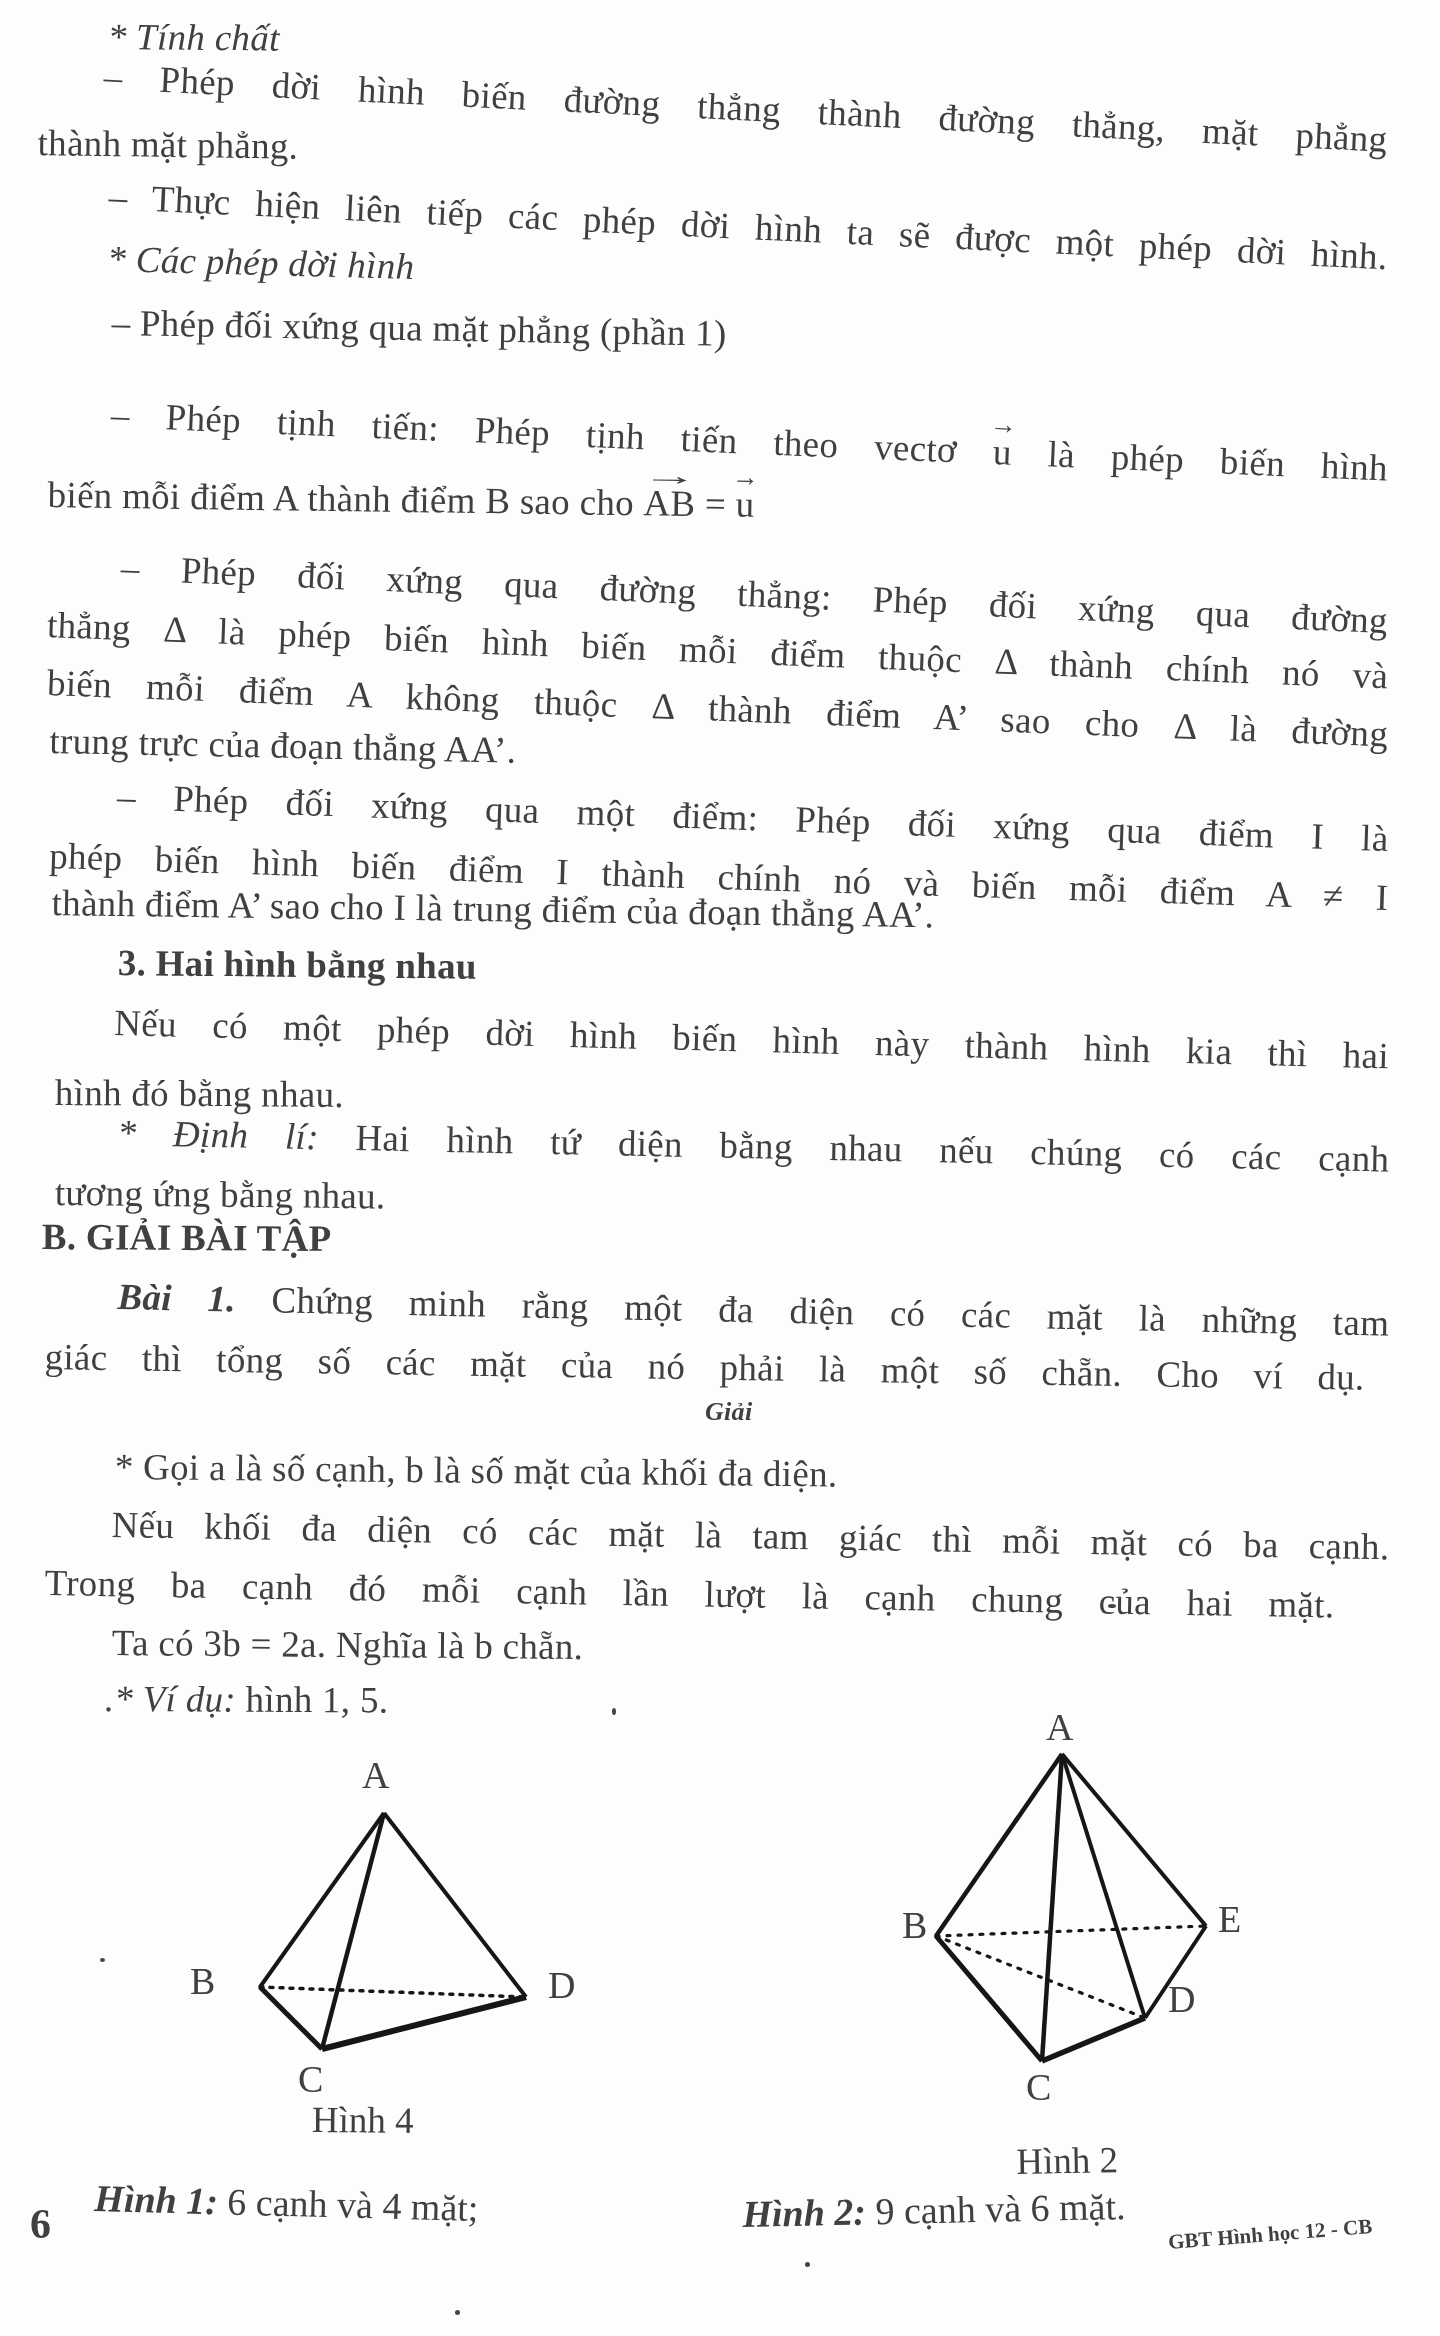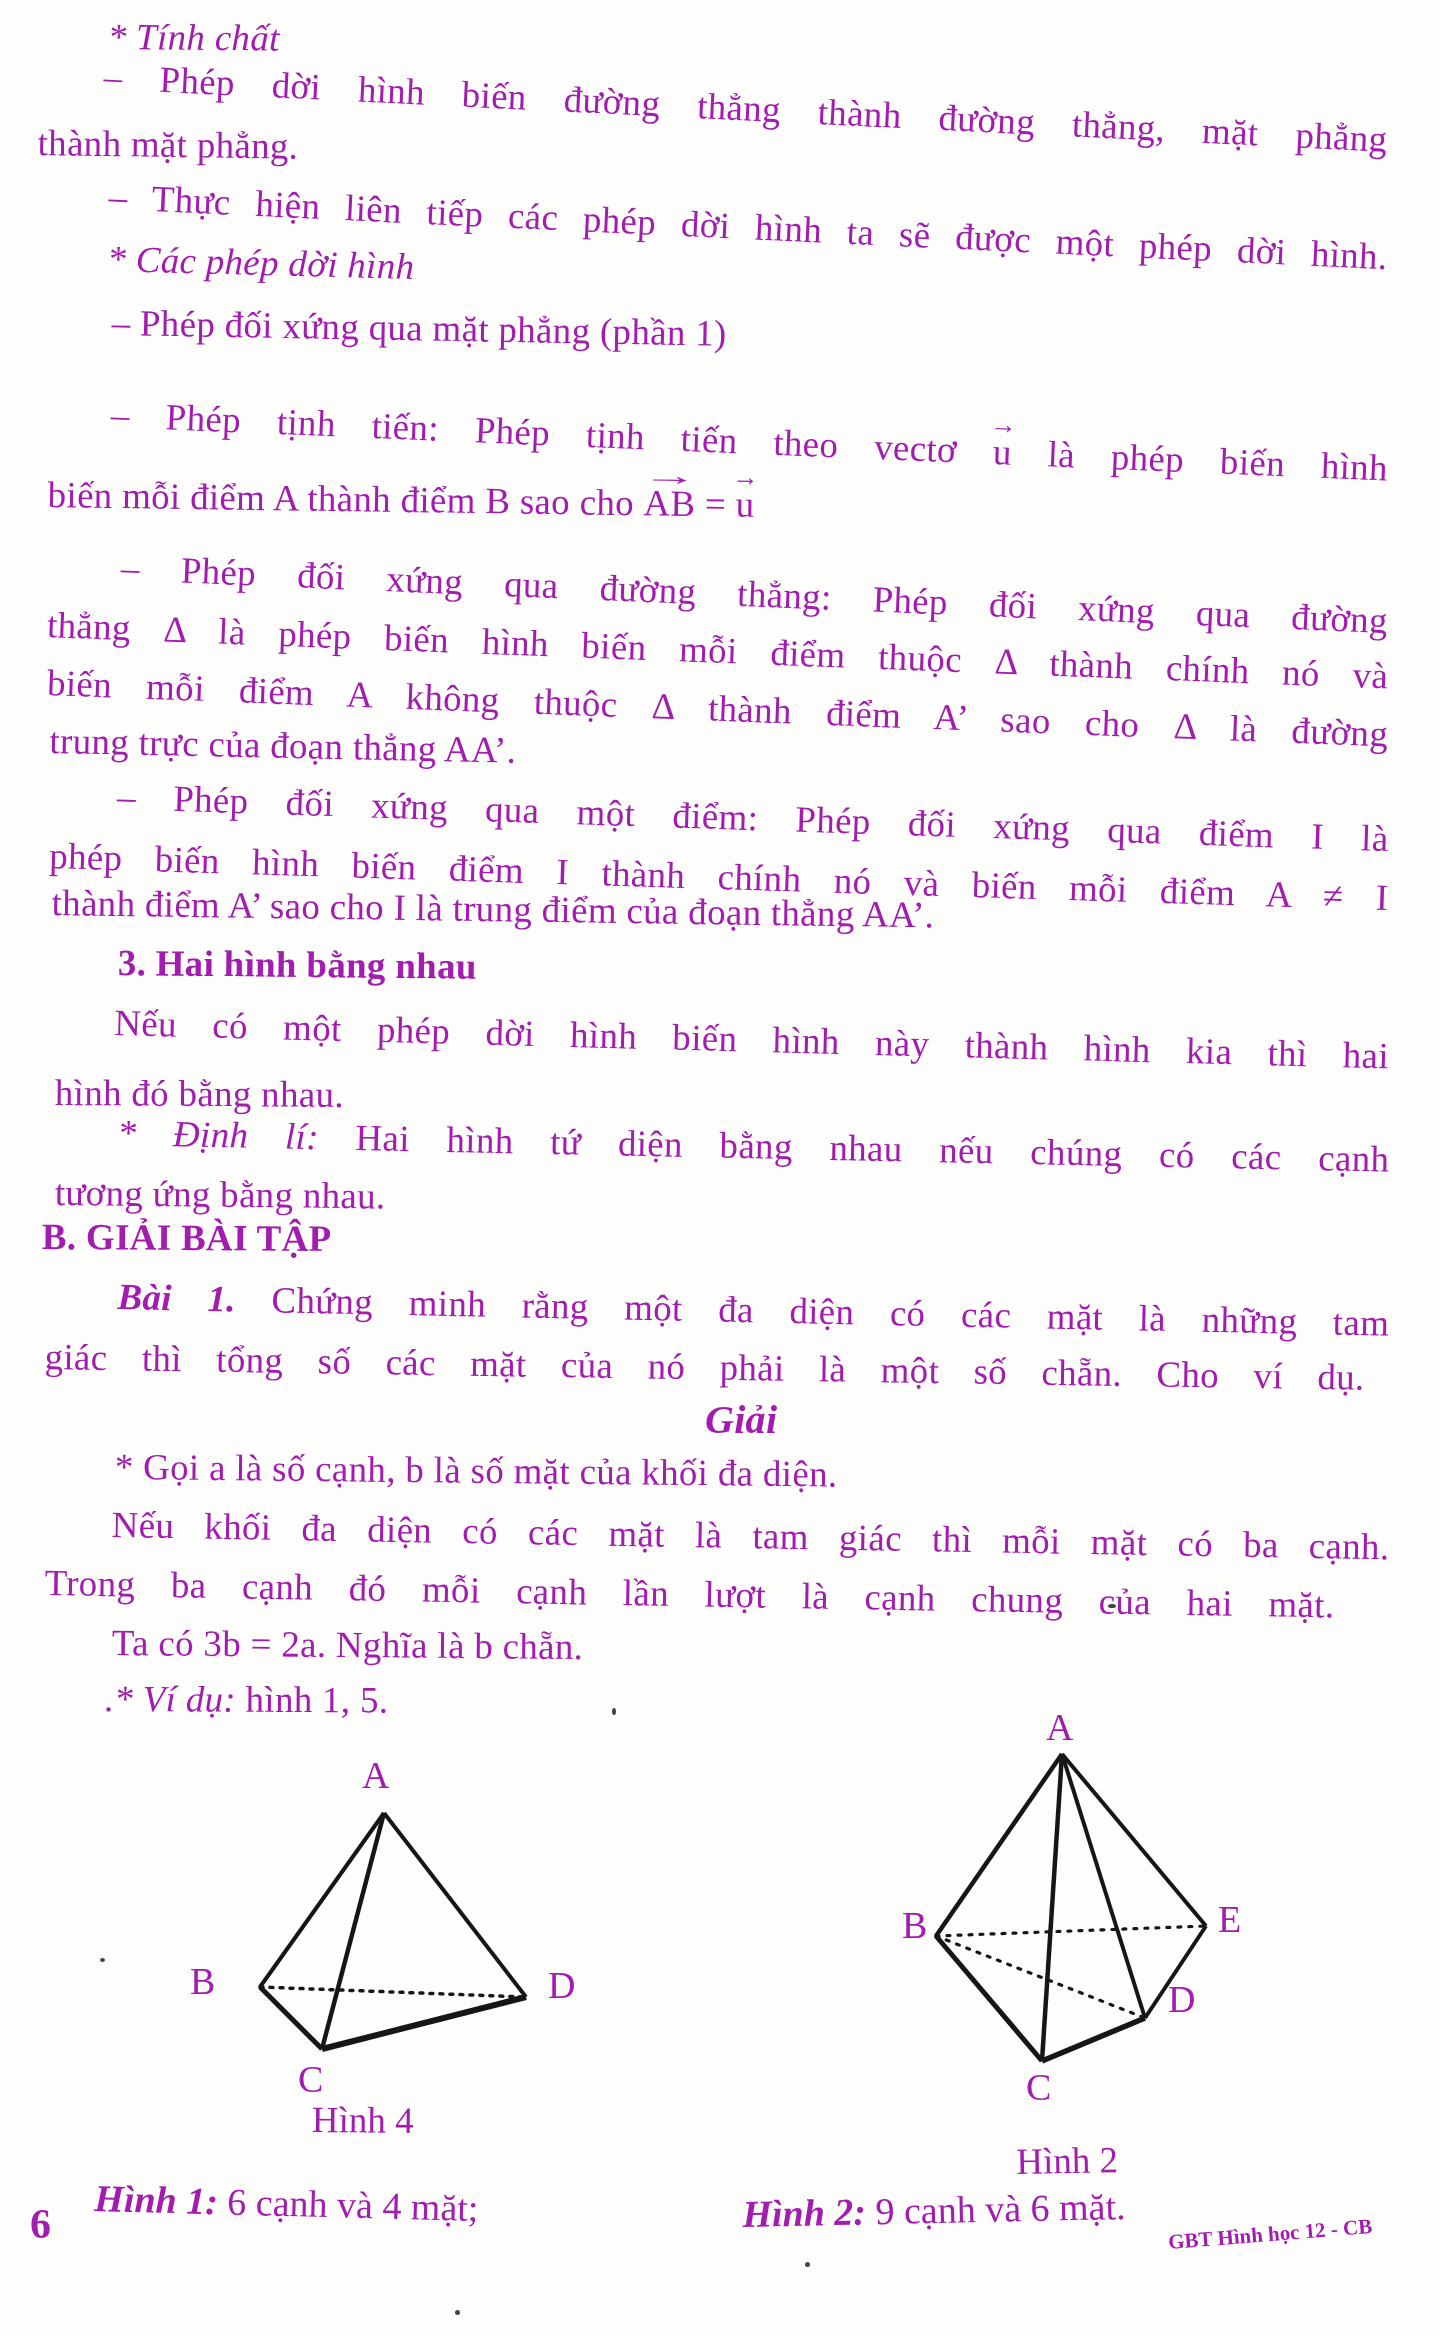--- a/index.html
+++ b/index.html
@@ -1,17 +1,17 @@
 <!DOCTYPE html>
 <html><head>
 <meta charset="utf-8">
 <style>
   html,body{margin:0;padding:0;background:#888;}
   .page{position:relative;width:1440px;height:2336px;margin:0 auto;background:#fdfdfb;
-        font-family:"Liberation Serif",serif;color:#a21caf;overflow:hidden;}
+        font-family:"Liberation Serif",serif;color:#404040;overflow:hidden;}
   .line{position:absolute;font-size:37px;line-height:1.22;white-space:nowrap;
         transform:rotate(var(--r,0deg));transform-origin:left top;letter-spacing:.3px;}
   .j{white-space:normal;text-align:justify;text-align-last:justify;}
   .i{font-style:italic;}
   .b{font-weight:bold;}
   .bi{font-weight:bold;font-style:italic;}
   .vec{position:relative;display:inline-block;font-style:normal;}
   .vec::before{content:"→";position:absolute;left:50%;top:-0.78em;transform:translateX(-50%);
                font-size:.72em;}
   .vec.w::before{transform:translateX(-50%) scaleX(2.1);}
@@ -55,21 +55,21 @@
   <div class="line" style="left:55px;top:1070px;--r:0.4deg"><span>hình đó bằng nhau.</span></div>
 
   <div class="line j" style="left:118px;top:1110px;width:1272px;--r:1.2deg"><span class="i">* Định lí:</span><span> Hai hình tứ diện bằng nhau nếu chúng có các cạnh</span></div>
   <div class="line" style="left:55px;top:1170px;--r:0.6deg"><span>tương ứng bằng nhau.</span></div>
 
   <div class="line b" style="left:42px;top:1214px;--r:0.4deg"><span>B. GIẢI BÀI TẬP</span></div>
 
   <div class="line j" style="left:118px;top:1274px;width:1272px;--r:1.2deg"><span class="bi">Bài 1.</span><span> Chứng minh rằng một đa diện có các mặt là những tam</span></div>
   <div class="line j" style="left:45px;top:1334px;width:1320px;--r:0.9deg"><span>giác thì tổng số các mặt của nó phải là một số chẵn. Cho ví dụ.</span></div>
 
-  <div class="line bi" style="left:705px;top:1396px;font-size:40px"><span>Giải</span></div>
+  <div class="line bi" style="left:705px;top:1396px;font-size:26px"><span>Giải</span></div>
 
   <div class="line" style="left:115px;top:1444px;--r:0.6deg"><span>* Gọi a là số cạnh, b là số mặt của khối đa diện.</span></div>
   <div class="line j" style="left:112px;top:1502px;width:1278px;--r:1deg"><span>Nếu khối đa diện có các mặt là tam giác thì mỗi mặt có ba cạnh.</span></div>
   <div class="line j" style="left:45px;top:1560px;width:1290px;--r:1deg"><span>Trong ba cạnh đó mỗi cạnh lần lượt là cạnh chung của hai mặt.</span></div>
   <div class="line" style="left:112px;top:1620px;--r:0.5deg"><span>Ta có 3b = 2a. Nghĩa là b chẵn.</span></div>
   <div class="line" style="left:105px;top:1676px;--r:0.3deg"><span class="i">.* Ví dụ:</span><span> hình 1, 5.</span></div>
 
   <svg class="fig" style="left:140px;top:1755px" width="480" height="320" viewBox="0 0 480 320">
     <line x1="244" y1="58" x2="120" y2="232" stroke-width="4"></line>
     <line x1="244" y1="58" x2="182" y2="294" stroke-width="4.5"></line>

